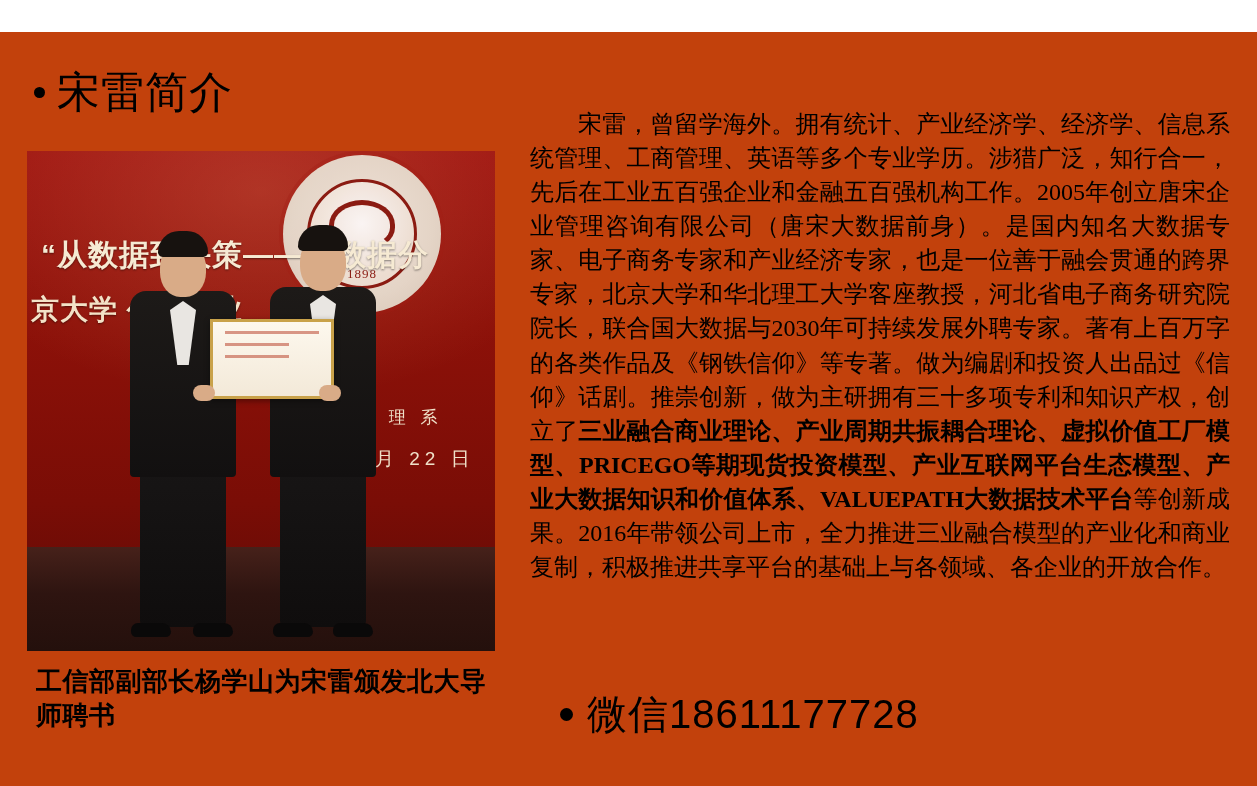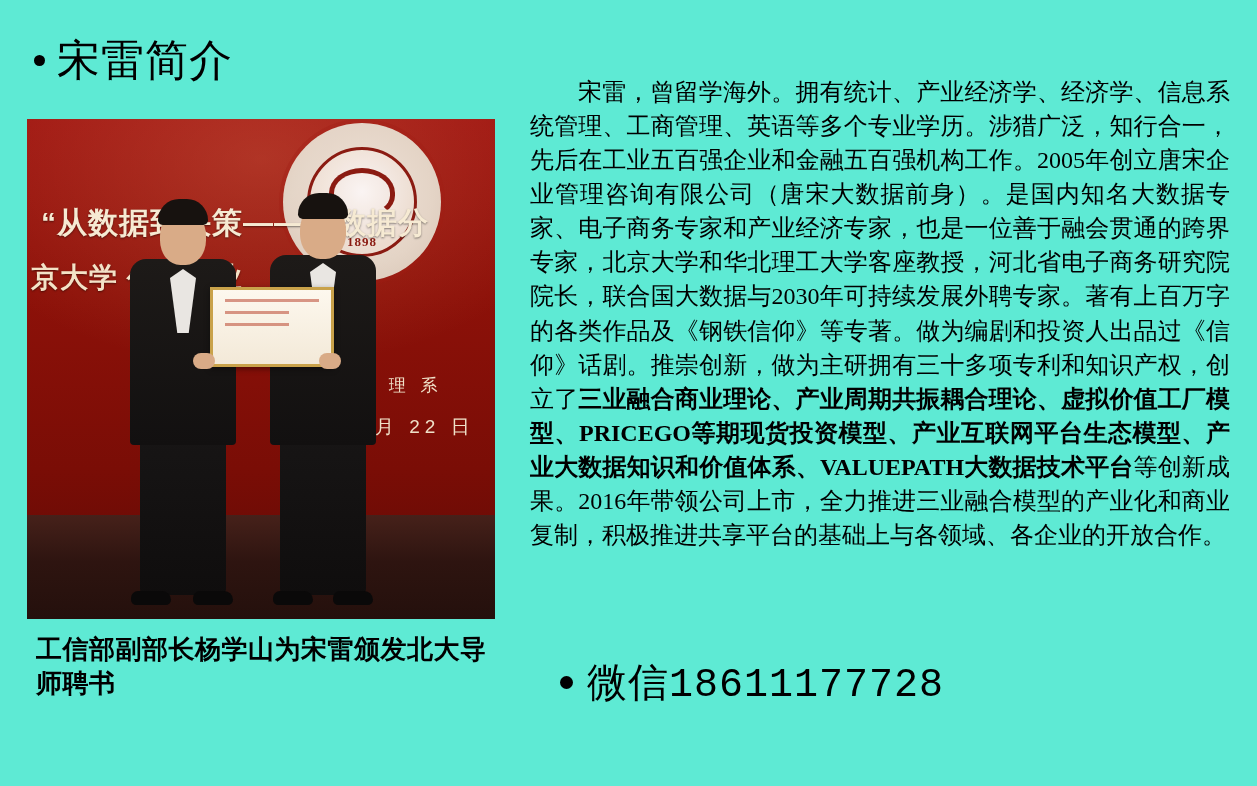--- a/index.html
+++ b/index.html
@@ -12,21 +12,22 @@
     height: 786px;
     font-family: "Liberation Serif", "DejaVu Serif", serif;
     color: #000000;
     position: relative;
     overflow: hidden;
   }
 
   .slide {
     position: absolute;
     inset: 0;
-    background: #5eead4;
+    background: #c2410c;
+    margin-top: 32px;
   }
 
   
   .title-row {
     position: absolute;
     left: 34px;
     top: 38px;
     display: flex;
     align-items: center;
   }
@@ -98,21 +99,20 @@
   }
   .seal-year {
     position: absolute;
     left: 50%;
     bottom: 31px;
     transform: translateX(-50%);
     font-size: 13px;
     color: #8a1b12;
     font-family: "Liberation Serif", serif;
     letter-spacing: 1px;
-    font-weight: bold;
   }
   
   .banner-line1 {
     position: absolute;
     left: 14px;
     top: 84px;
     font-size: 30px;
     color: #f6ead3;
     white-space: nowrap;
     font-family: "Liberation Sans", sans-serif;
@@ -292,21 +292,21 @@
   .wechat-dot {
     width: 13px;
     height: 13px;
     border-radius: 50%;
     background: #000;
     margin-right: 14px;
     flex: 0 0 auto;
   }
   .wechat-text {
     font-size: 40px;
-    font-family: Liberation Mono, monospace;
+    font-family: Liberation Sans, sans-serif;
     letter-spacing: 1px;
     white-space: nowrap;
   }
 </style>
 </head>
 <body>
 
 <div class="slide">
 
   <div class="title-row">

